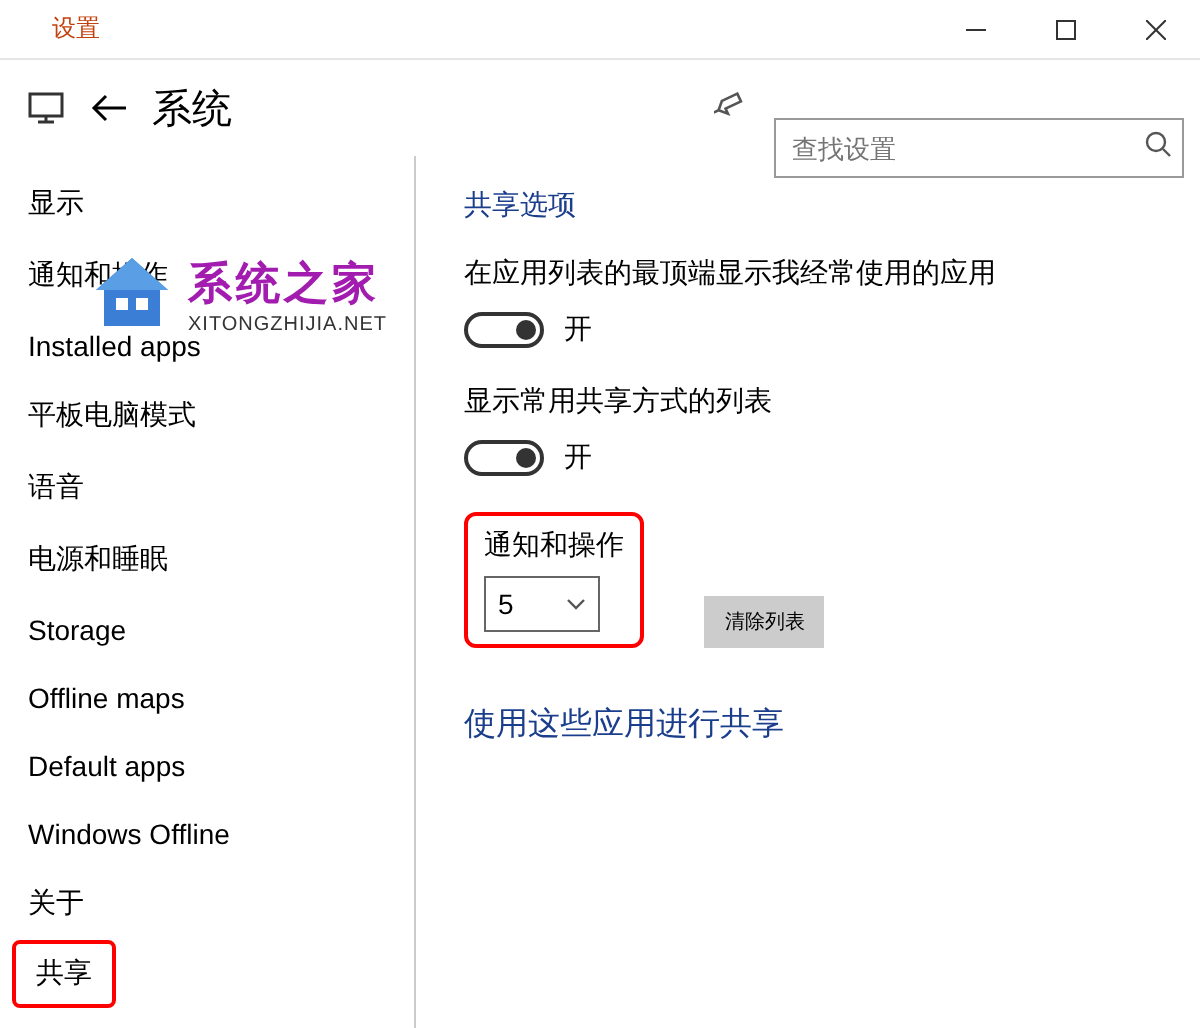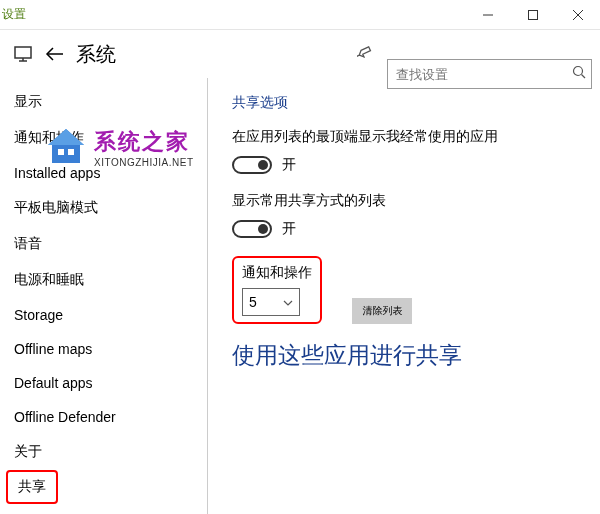--- a/index.html
+++ b/index.html
@@ -1,19 +1,19 @@
 <!DOCTYPE html>
 <html><head>
 <meta charset="utf-8">
 <style>
 * { margin: 0; padding: 0; box-sizing: border-box; font-family: "Microsoft YaHei", "Segoe UI", sans-serif; }
 body { background: #fff; width: 600px; height: 514px; overflow: hidden; position: relative; }
 
 .titlebar { height: 30px; display: flex; align-items: center; border-bottom: 1px solid #e5e5e5; }
-.titlebar-title { font-size: 12px; padding-left: 2px; color: #4d7c0f; flex: 1; }
+.titlebar-title { font-size: 12px; padding-left: 26px; color: #c2410c; flex: 1; }
 .win-controls { display: flex; }
 .win-btn { width: 45px; height: 30px; display: flex; align-items: center; justify-content: center; color: #333; }
 .win-btn svg { width: 10px; height: 10px; }
 
 .header { height: 48px; display: flex; align-items: center; padding: 0 8px; }
 .header-icon { width: 30px; display: flex; justify-content: center; }
 .header-back { width: 34px; display: flex; justify-content: center; }
 .header-title { font-size: 20px; font-weight: 400; margin-left: 4px; flex: 1; }
 .pin-icon { width: 28px; display: flex; justify-content: center; margin-right: 8px; }
 .search-box { width: 205px; height: 30px; border: 1px solid #999; display: flex; align-items: center; padding: 0 8px; margin-top: 40px; }
@@ -33,21 +33,21 @@
 .toggle::after { content: ""; position: absolute; right: 2px; top: 2px; width: 10px; height: 10px; background: #333; border-radius: 50%; }
 .toggle-text { font-size: 14px; }
 
 .highlight-box { border: 2px solid #f00; border-radius: 6px; display: inline-block; padding: 6px 8px; }
 .dropdown { width: 58px; height: 28px; border: 1px solid #666; display: flex; align-items: center; padding: 0 6px; justify-content: space-between; background: #fff; }
 .dropdown-val { font-size: 14px; }
 .dropdown-arrow { font-size: 10px; color: #555; }
 
 .clear-btn { display: inline-block; background: #ccc; padding: 6px 10px; font-size: 10px; margin-left: 26px; vertical-align: bottom; }
 
-.subsection-title { font-size: 23px; color: #1a3e8c; font-weight: 400; margin-top: 16px; }
+.subsection-title { font-size: 16px; color: #1a3e8c; font-weight: 400; margin-top: 28px; }
 
 .watermark { position: absolute; left: 44px; top: 125px; pointer-events: none; display: flex; align-items: center; gap: 6px; }
 .watermark .house { width: 44px; height: 44px; }
 .watermark-text { display: flex; flex-direction: column; }
 .watermark-cn { font-size: 22px; font-weight: bold; color: #a21caf; letter-spacing: 2px; }
 .watermark-en { font-size: 10px; color: #333; letter-spacing: 0.5px; text-align: center; }
 </style>
 </head>
 <body>
 
@@ -109,21 +109,21 @@
   <div class="sidebar">
     <div class="sidebar-item">显示</div>
     <div class="sidebar-item">通知和操作</div>
     <div class="sidebar-item">Installed apps</div>
     <div class="sidebar-item">平板电脑模式</div>
     <div class="sidebar-item">语音</div>
     <div class="sidebar-item">电源和睡眠</div>
     <div class="sidebar-item">Storage</div>
     <div class="sidebar-item">Offline maps</div>
     <div class="sidebar-item">Default apps</div>
-    <div class="sidebar-item">Offline Defender</div>
+    <div class="sidebar-item">Windows Offline</div>
     <div class="sidebar-item">关于</div>
     <div><span class="sidebar-item highlighted">共享</span></div>
 
   </div>
 
   <div class="content">
     <div class="section-title">共享选项</div>
 
     <div class="setting-label">在应用列表的最顶端显示我经常使用的应用</div>
     <div class="toggle-row">

